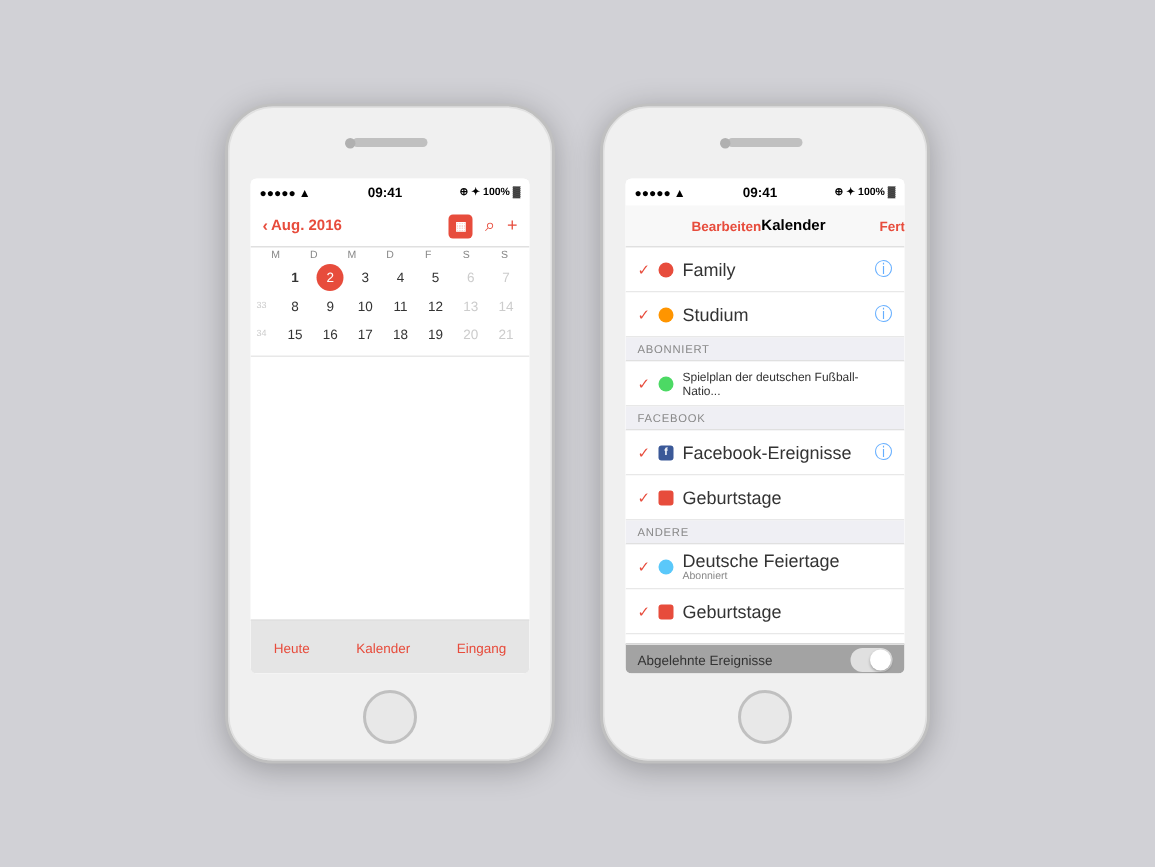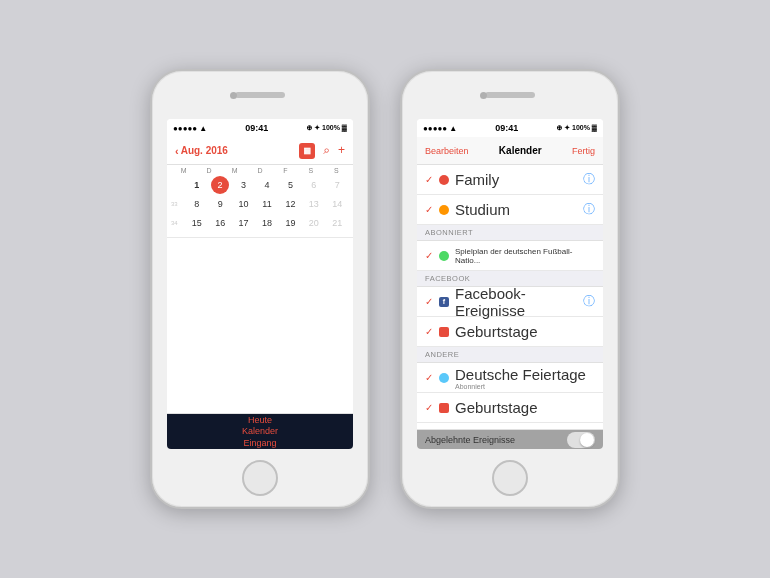--- a/index.html
+++ b/index.html
@@ -170,26 +170,25 @@
       color: #aaa;
       padding: 20px 0;
     }
 
     
     .tab-bar {
       position: absolute;
       bottom: 0;
       width: 100%;
       height: 36px;
-      background: #0f172a;
+      background: #e5e5e5;
       border-top: 1px solid #e0e0e0;
       display: flex;
       align-items: center;
       justify-content: space-around;
-      flex-direction: column;
     }
     .tab-item {
       font-size: 9px;
       color: #e74c3c;
       font-weight: 500;
     }
 
     
     .kal-nav {
       width: 100%;
@@ -197,21 +196,22 @@
       background: #f8f8f8;
       border-bottom: 1px solid #e0e0e0;
       display: flex;
       align-items: center;
       justify-content: space-between;
       padding: 0 8px;
     }
     .kal-nav-btn {
       font-size: 9px;
       color: #e74c3c;
-      font-weight: 400;
+      font-weight: 700;
+      margin-left: 36px;
     }
     .kal-nav-title {
       font-size: 10px;
       color: #000;
       font-weight: 700;
     }
 
     .kal-list {
       width: 100%;
       flex: 1;
@@ -250,21 +250,21 @@
       width: 10px; height: 10px;
       background: #3b5998;
       border-radius: 2px;
       margin-right: 6px;
       flex-shrink: 0;
       display: flex; align-items: center; justify-content: center;
       color: #fff; font-size: 7px; font-weight: bold;
     }
     .kal-row-text {
       flex: 1;
-      font-size: 15px;
+      font-size: 12px;
       color: #333;
     }
     .kal-row-sub {
       font-size: 7px;
       color: #888;
     }
     .kal-info {
       font-size: 12px;
       color: #007aff;
       opacity: 0.6;

